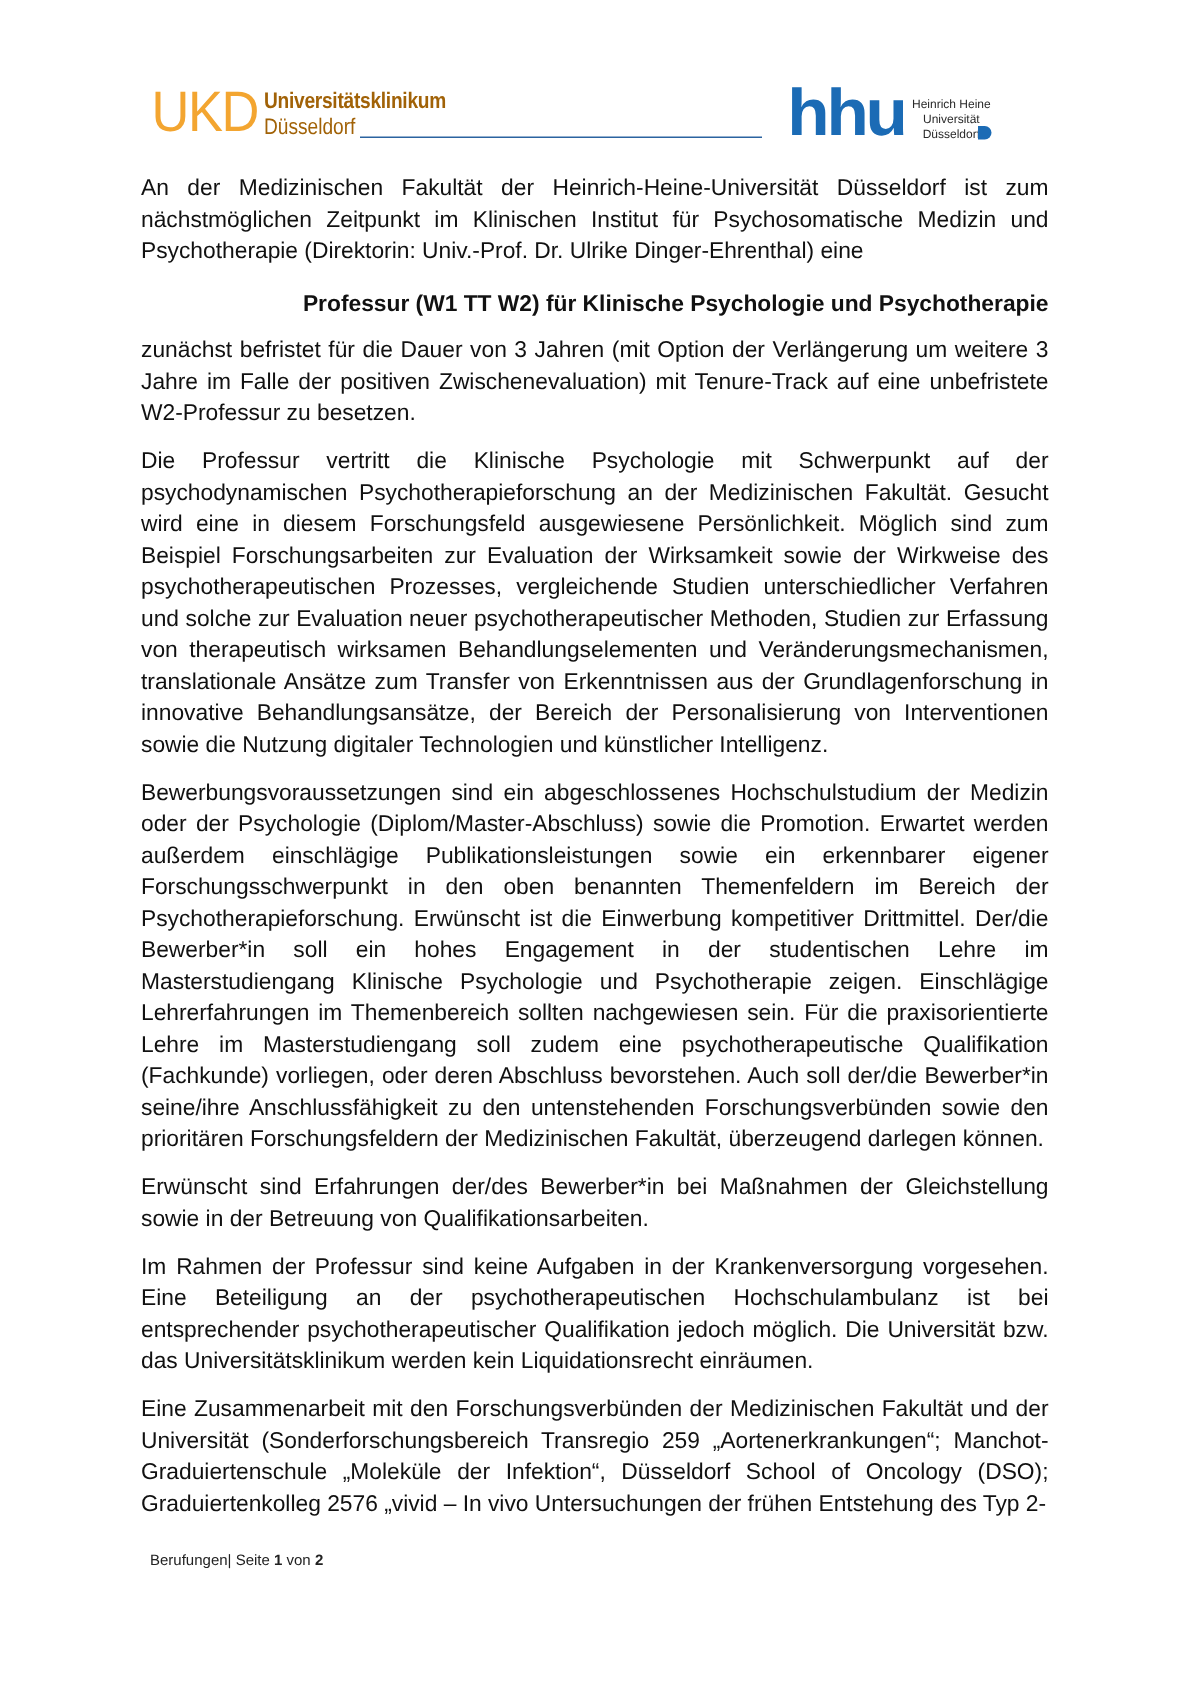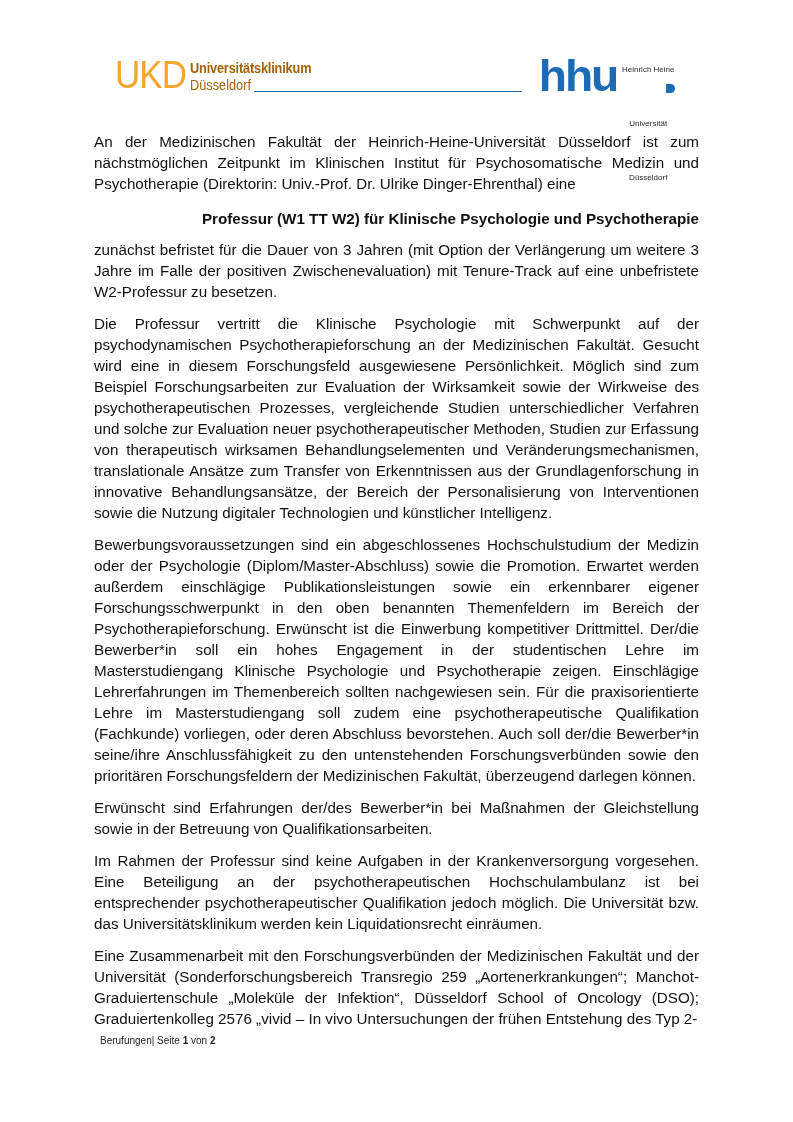--- a/index.html
+++ b/index.html
@@ -10,21 +10,21 @@
     body {
       width: 793px;
       height: 1122px;
       position: relative;
       overflow: hidden;
       font-family: "Liberation Sans", sans-serif;
       color: #111111;
     }
     .header {
       position: absolute;
-      left: 18px; top: 0;
+      left: 4px; top: 0;
       width: 659px;
       height: 105px;
     }
     .ukd-logo {
       position: absolute;
       left: 97px;
       top: 57px;
       display: flex;
       align-items: flex-end;
     }
@@ -88,35 +88,34 @@
       width: 80px;
     }
     .hhu-text {
       display: flex;
       flex-direction: column;
       font-size: 8px;
       line-height: 10px;
       color: #2a2a2a;
       margin-left: 6px;
       margin-top: 7px;
-      gap: 44px;
     }
     .hhu-dot {
       position: absolute;
       left: 130px;
       top: 26px;
       width: 9px;
       height: 9px;
       background: #1b6bb5;
       border-radius: 0 5px 5px 0;
     }
     .content {
       position: absolute;
       left: 94px;
-      top: 131px;
+      top: 115px;
       width: 605px;
       font-size: 15.2px;
       line-height: 21px;
     }
     .content p {
       margin: 0 0 11px 0;
       text-align: justify;
       hyphens: none;
     }
     .content p.title {

